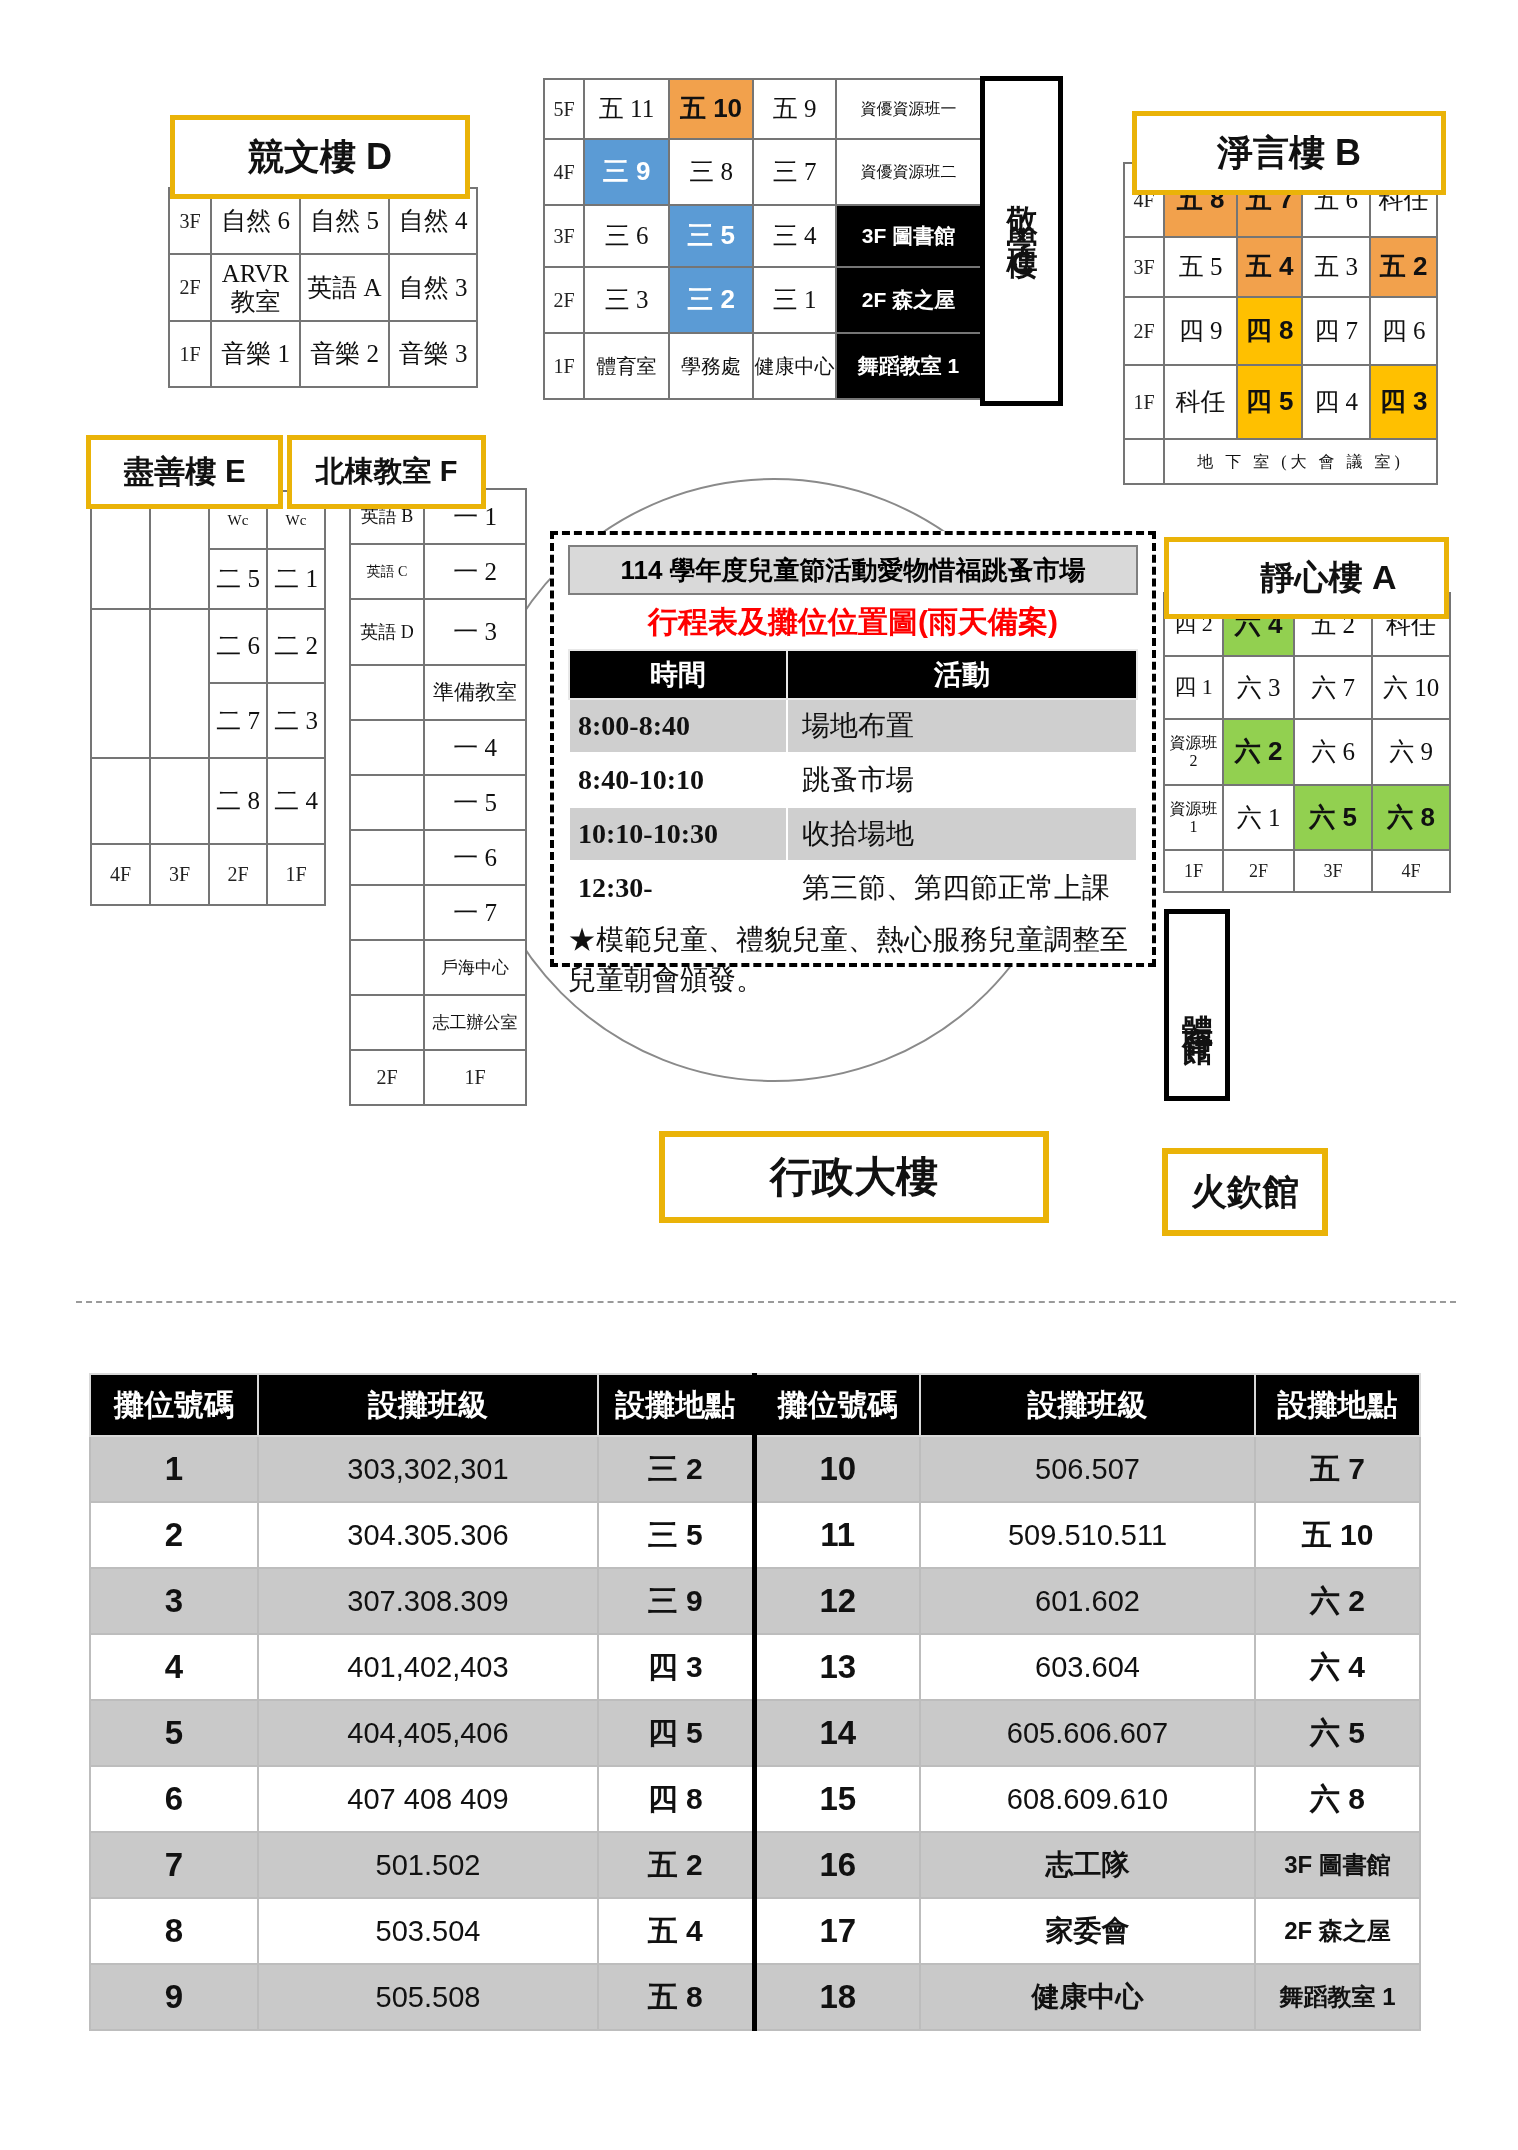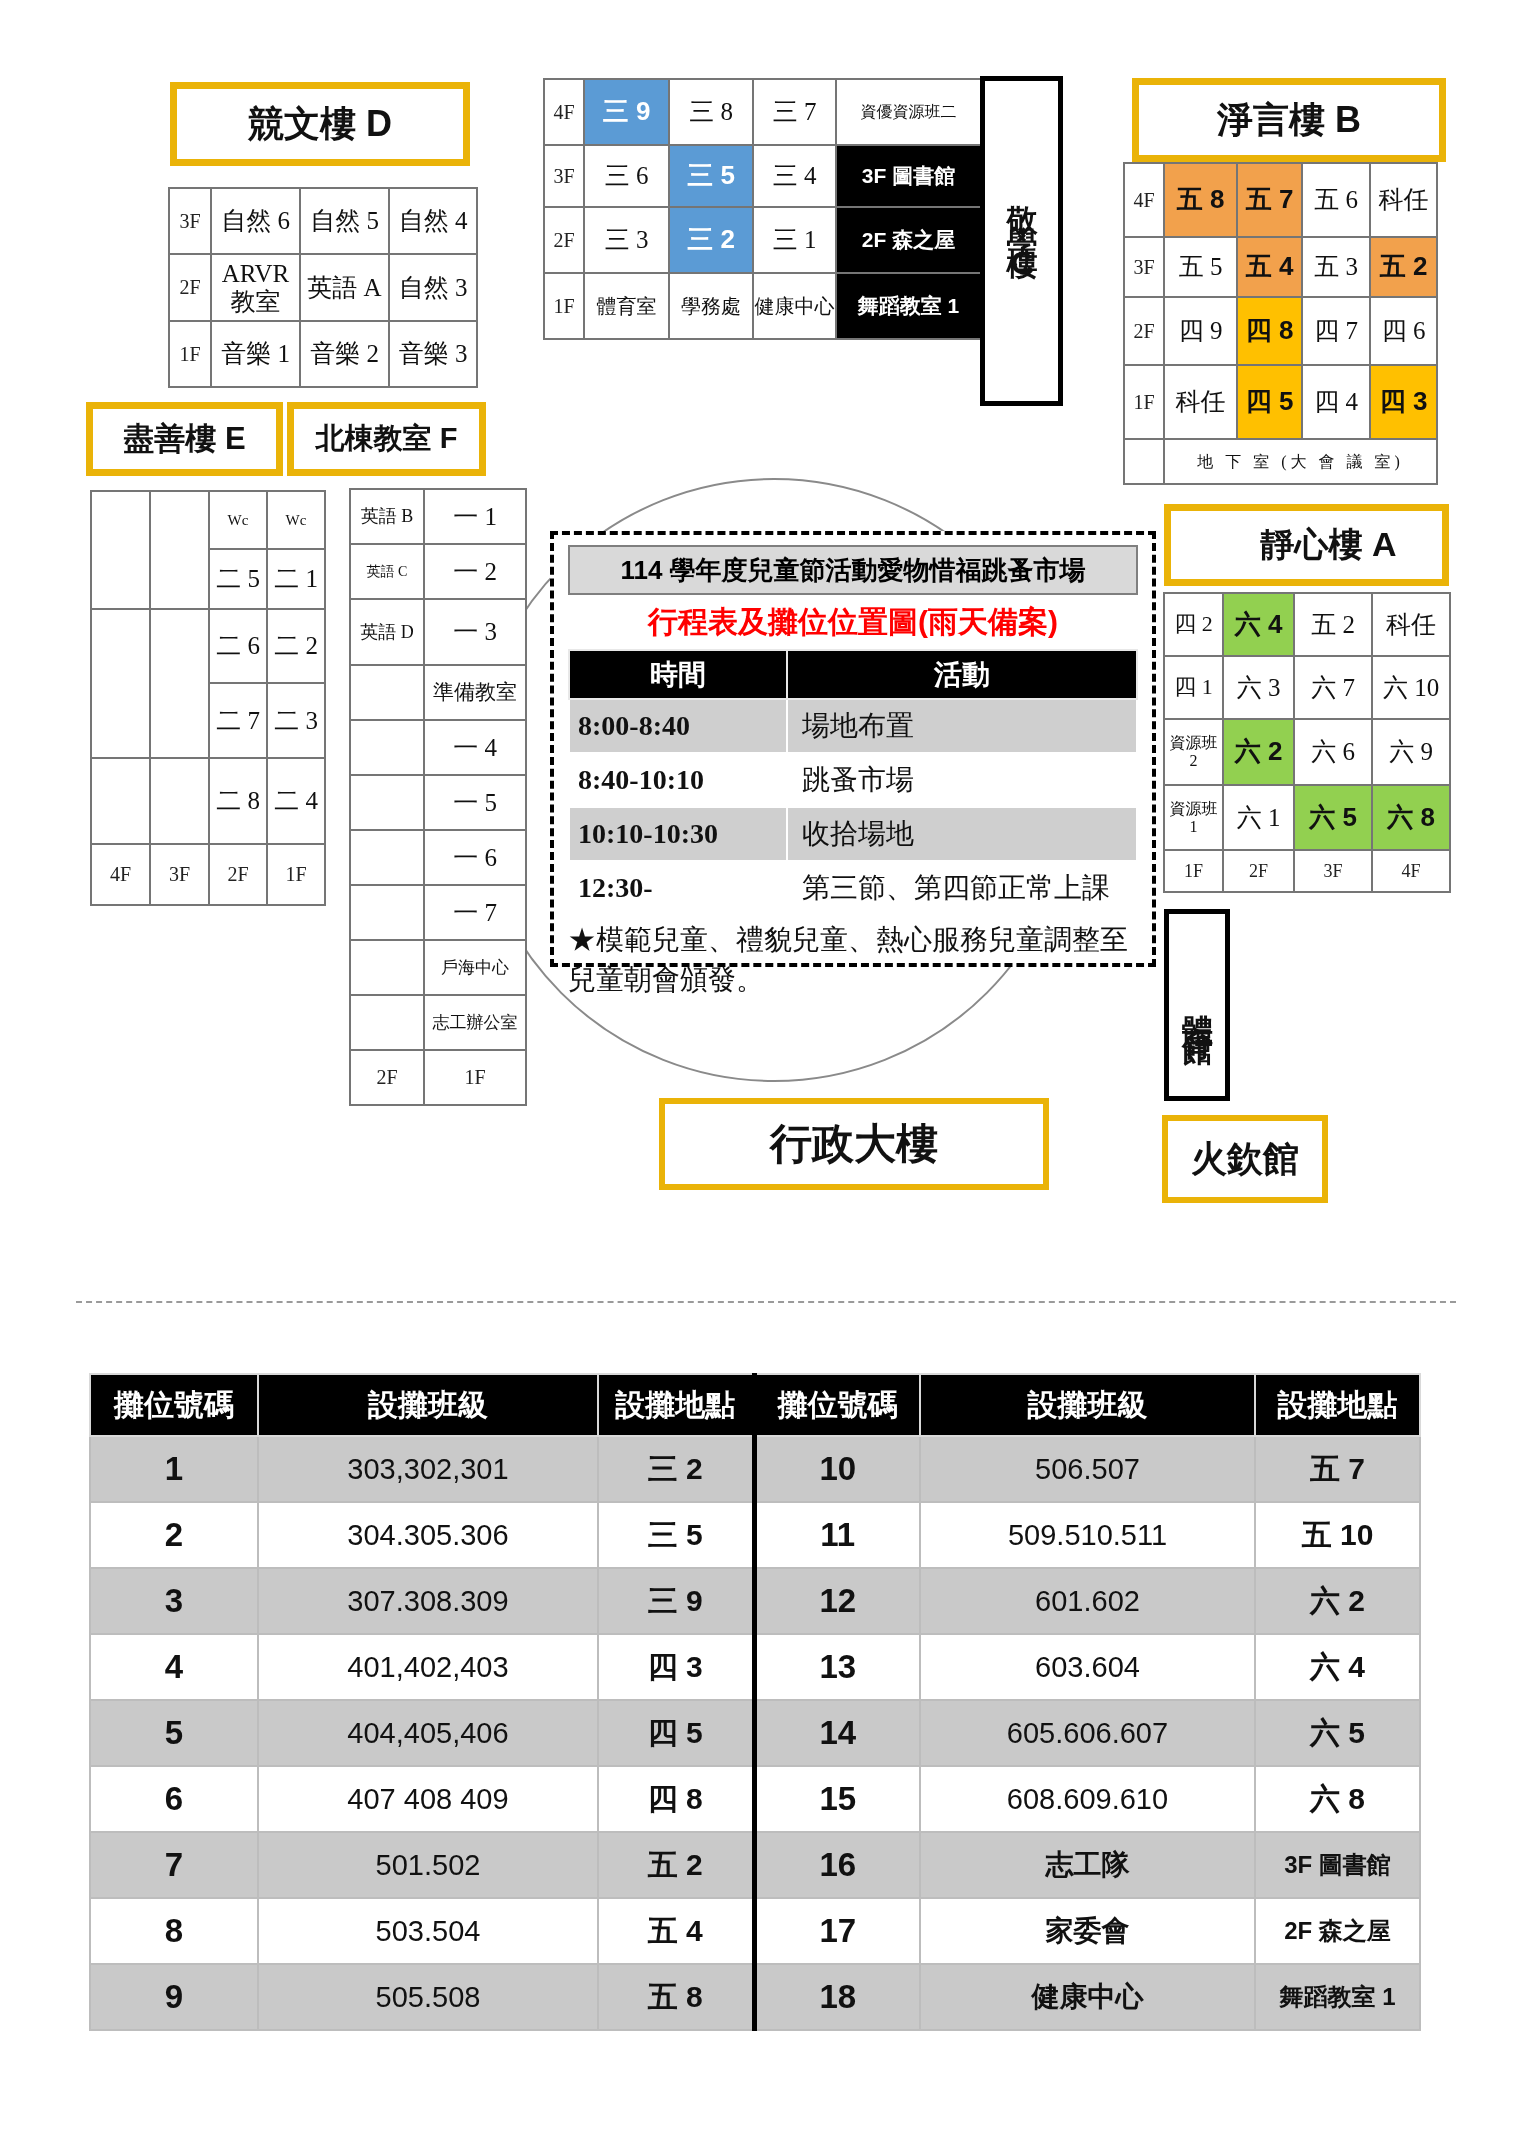--- a/index.html
+++ b/index.html
@@ -4,23 +4,23 @@
 <style>
   html,body{margin:0;padding:0;background:#fff;}
   .page{position:relative;width:1518px;height:2150px;background:#fff;overflow:hidden;
         font-family:"Liberation Serif",serif;color:#111;}
 
   
   .circle{position:absolute;left:472px;top:478px;width:600px;height:600px;
           border:2px solid #8a8a8a;border-radius:50%;z-index:0;}
 
   
-  .tbox{position:absolute;border:7px solid #eab308;background:#fff;display:flex;
+  .tbox{position:absolute;border:5px solid #eab308;background:#fff;display:flex;
         align-items:center;justify-content:center;font-family:"Liberation Sans",sans-serif;
-        font-weight:700;z-index:2;box-sizing:border-box;}
+        font-weight:700;z-index:2;box-sizing:border-box;margin-top:33px;}
   #t-jingwen{left:170px;top:82px;width:300px;height:84px;font-size:36px;}
   #t-jingyan{left:1132px;top:78px;width:314px;height:84px;font-size:36px;}
   #t-jinshan{left:86px;top:402px;width:197px;height:74px;font-size:31px;}
   #t-beidong{left:287px;top:402px;width:199px;height:74px;font-size:29px;}
   #t-jingxin{left:1164px;top:504px;width:285px;height:82px;font-size:34px;padding-left:44px;}
   #t-admin{left:659px;top:1098px;width:390px;height:92px;font-size:42px;border-width:6px;}
   #t-huoqin{left:1162px;top:1115px;width:166px;height:88px;font-size:36px;border-width:6px;}
 
   
   .vbox{position:absolute;border:5px solid #000;background:#fff;display:flex;
@@ -136,20 +136,27 @@
 
   <table class="bgrid" id="g-center">
     <colgroup>
         <col style="width:40px">
         <col style="width:85px">
         <col style="width:84px">
         <col style="width:83px">
         <col style="width:145px">
       </colgroup>
     <tbody>
+        <tr style="height:60px">
+      <td class="fl">5F</td>
+      <td class="rm">五 11</td>
+      <td class="hl hl-o">五 10</td>
+      <td class="rm">五 9</td>
+      <td class="rm-xs">資優資源班一</td>
+    </tr>
     <tr style="height:66px">
       <td class="fl">4F</td>
       <td class="hl hl-b">三 9</td>
       <td class="rm">三 8</td>
       <td class="rm">三 7</td>
       <td class="rm-xs">資優資源班二</td>
     </tr>
     <tr style="height:62px">
       <td class="fl">3F</td>
       <td class="rm">三 6</td>

